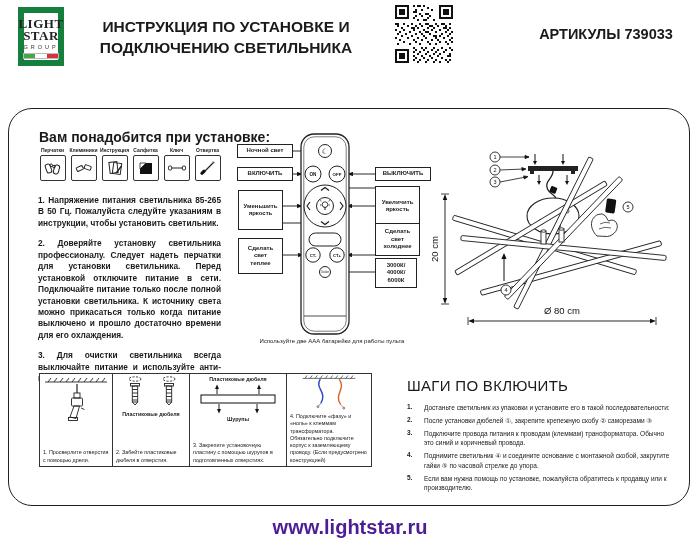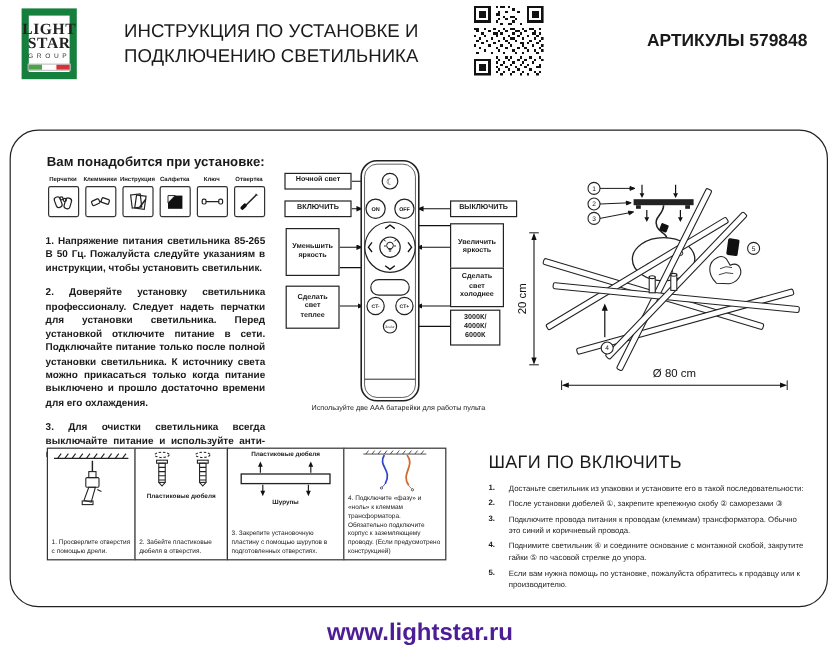--- a/index.html
+++ b/index.html
@@ -9,28 +9,28 @@
   }
   .abs{position:absolute;}
   .prewrap{white-space:pre-line;}
   
   .logo-box{left:18px;top:7px;width:46px;height:59px;border:6px solid #15803d;
     display:flex;flex-direction:column;align-items:center;justify-content:flex-start;padding-top:5px;box-sizing:border-box;}
   .logo-word{font-family:"Liberation Serif","DejaVu Serif",serif;font-weight:bold;font-size:13px;line-height:0.92;letter-spacing:0.5px;color:#222;}
   .logo-group{font-size:5.5px;letter-spacing:3px;margin-top:2px;color:#333;}
   .logo-flag{width:34px;height:4px;margin-top:3px;display:flex;border:0.5px solid #bbb;}
   .logo-flag span{flex:1;}
-  .hdr-title{left:70px;top:17px;width:312px;text-align:center;font-weight:normal;font-size:15.5px;line-height:1.35;color:#1a1a1a;}
+  .hdr-title{left:70px;top:17px;width:312px;text-align:center;font-weight:bold;font-size:15.5px;line-height:1.35;color:#1a1a1a;}
   .qr{left:395px;top:5px;width:58px;height:58px;}
   .hdr-right{left:518px;top:21px;width:176px;text-align:center;}
   .hdr-series{font-weight:bold;font-size:12.5px;}
   .hdr-articles{font-weight:bold;font-size:14.5px;margin-top:5px;}
   
   .main-box{left:8px;top:108px;width:682px;height:398px;border:1.5px solid #222;border-radius:24px;box-sizing:border-box;}
-  .needs-heading{left:30px;top:20px;font-weight:bold;font-size:11px;}
+  .needs-heading{left:30px;top:20px;font-weight:bold;font-size:14px;}
   .tools-row{left:30px;top:38px;display:flex;gap:4px;}
   .tool{width:27px;display:flex;flex-direction:column;align-items:center;}
   .tool-label{font-size:5px;font-weight:bold;height:8px;white-space:nowrap;}
   .tool-box{width:26px;height:26px;border:1px solid #333;border-radius:2px;display:flex;align-items:center;justify-content:center;box-sizing:border-box;}
   .warnings{left:29px;top:86px;width:183px;font-size:8.3px;font-weight:bold;line-height:1.38;text-align:justify;}
   .warnings p{margin:0 0 9px 0;}
   
   .remote-wrap{left:220px;top:17px;width:206px;height:224px;}
   .co{position:absolute;border:1px solid #222;background:#fff;display:flex;align-items:center;justify-content:center;
       text-align:center;font-size:6px;font-weight:bold;line-height:1.25;box-sizing:border-box;padding:1px;}
@@ -97,21 +97,21 @@
     M9 23h1v1H9z M12 23h1v1h-1z M16 23h1v1h-1z M20 23h1v1h-1z M24 23h1v1h-1z
     M11 24h1v1h-1z M15 24h1v1h-1z M19 24h1v1h-1z M22 24h1v1h-1z M27 24h1v1h-1z
     M9 25h1v1H9z M13 25h1v1h-1z M17 25h1v1h-1z M21 25h1v1h-1z M26 25h2v1h-2z
     M10 26h1v1h-1z M14 26h1v1h-1z M18 26h1v1h-1z M23 26h1v1h-1z
     M9 27h1v1H9z M12 27h1v1h-1z M16 27h1v1h-1z M20 27h1v1h-1z M25 27h1v1h-1z M27 27h1v1h-1z
     M11 28h1v1h-1z M15 28h1v1h-1z M19 28h1v1h-1z M22 28h1v1h-1z M26 28h1v1h-1z"></path>
   </g>
 </svg>
 
 <div class="abs hdr-right">
-  <div class="hdr-articles">АРТИКУЛЫ 579848</div>
+  <div class="hdr-articles">АРТИКУЛЫ 739033</div>
 </div>
 
 <div class="abs main-box">
 
   <div class="abs needs-heading">Вам понадобится при установке:</div>
 
   <div class="abs tools-row">
     <div class="tool">
       <div class="tool-label">Перчатки</div>
       <div class="tool-box">

